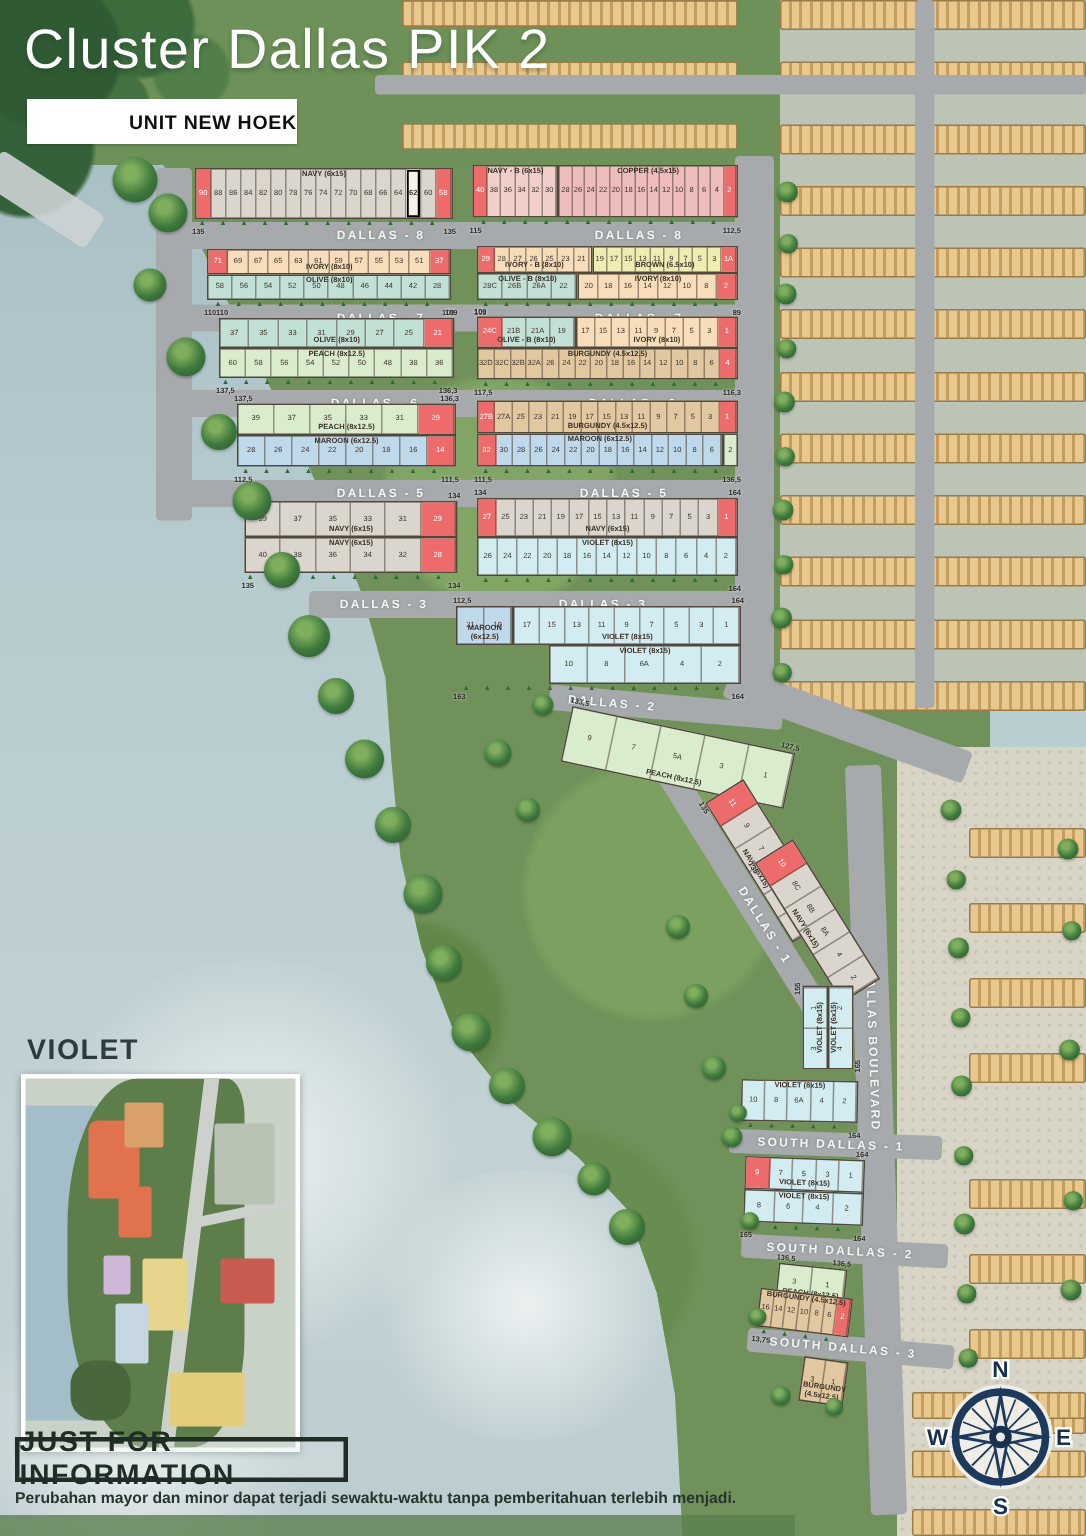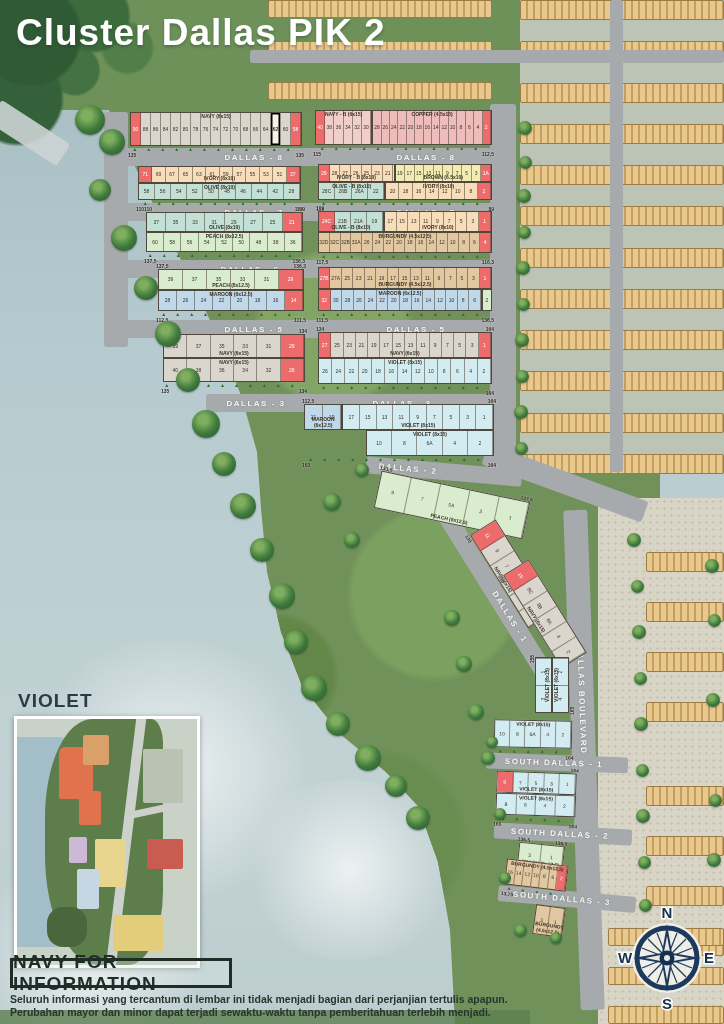--- a/index.html
+++ b/index.html
@@ -52,21 +52,21 @@
   .corner.bl{left:-2px;bottom:-6px;} .corner.br{right:-2px;bottom:-6px;}
   .trees{height:6px;font-size:5px;color:#2f6b34;letter-spacing:9px;overflow:hidden;
     line-height:6px;text-align:center;width:100%;}
   .palm{position:absolute;border-radius:50%;
     background:radial-gradient(circle at 40% 35%,#7fae5e 0 18%,#3f7a3d 55%,#28532c 100%);
     box-shadow:0 1px 2px rgba(0,0,0,.3);}
   .field{position:absolute;display:flex;flex-direction:column;justify-content:space-between;}
   .hrow{background:repeating-linear-gradient(90deg,#e9c88d 0 5px,#c49e61 5px 7px);
     border:1px solid #9b7b46;border-radius:2px;box-sizing:border-box;}
   
-  #title{position:absolute;left:16px;top:12px;font-size:37px;font-weight:700;color:#fff;
+  #title{position:absolute;left:16px;top:12px;font-size:37px;font-weight:400;color:#fff;
     letter-spacing:1px;text-shadow:0 2px 3px rgba(35,55,45,.35);}
   #legend{position:absolute;left:18px;top:66px;width:180px;height:30px;background:#fff;
     display:flex;align-items:center;gap:10px;padding-left:12px;box-sizing:border-box;
     box-shadow:0 1px 2px rgba(0,0,0,.2);}
   #legend .swatch{width:46px;height:20px;}
   #legend .lab{font-size:13px;font-weight:800;color:#101010;letter-spacing:.5px;}
   #annotation{position:absolute;left:10px;top:110px;width:110px;height:27px;
     background:rgba(100,118,122,.78);color:#fff;font-style:italic;font-weight:bold;
     font-size:15px;display:flex;align-items:center;padding-left:8px;box-sizing:border-box;}
   #keyplan-title{position:absolute;left:18px;top:690px;font-size:19px;font-weight:bold;
@@ -781,42 +781,45 @@
       <div class="palm" style="left: 708.5px; top: 793.5px; width: 13px; height: 13px;"></div>
       <div class="palm" style="left: 707px; top: 853px; width: 14px; height: 14px;"></div>
       <div class="palm" style="left: 486px; top: 736px; width: 12px; height: 12px;"></div>
       <div class="palm" style="left: 494px; top: 808px; width: 12px; height: 12px;"></div>
       <div class="palm" style="left: 499px; top: 872px; width: 12px; height: 12px;"></div>
       <div class="palm" style="left: 513.5px; top: 923.5px; width: 13px; height: 13px;"></div>
       <div class="palm" style="left: 550px; top: 932px; width: 12px; height: 12px;"></div>
     </div>
 
   <div id="title">Cluster Dallas PIK 2</div>
+  <div id="legend">
+    <div class="swatch"></div>
+    <div class="lab">UNIT NEW HOEK</div>
+  </div>
 
   <div id="keyplan-title">VIOLET</div>
   <div id="keyplan">
     <div class="kp" style="left:0;top:18px;width:78px;height:210px;background:#a3bdc9;border-radius:0 45% 40% 0;"></div>
     <div class="kp" style="left:28px;top:0;width:118px;height:246px;background:#5d7d4b;border-radius:40% 10% 30% 45%;"></div>
     <div class="kp" style="left:104px;top:-6px;width:10px;height:260px;background:#ccd1cc;transform:rotate(7deg);"></div>
     <div class="kp" style="left:110px;top:86px;width:70px;height:7px;background:#ccd1cc;transform:rotate(-12deg);"></div>
     <div class="kp" style="left:42px;top:28px;width:34px;height:52px;background:#e0724d;border-radius:6px 2px 10px 2px;"></div>
     <div class="kp" style="left:62px;top:72px;width:22px;height:34px;background:#e0724d;border-radius:2px;"></div>
     <div class="kp" style="left:66px;top:16px;width:26px;height:30px;background:#d9a06a;border-radius:2px;"></div>
     <div class="kp" style="left:78px;top:120px;width:30px;height:48px;background:#e7d58e;border-radius:2px;"></div>
     <div class="kp" style="left:60px;top:150px;width:22px;height:40px;background:#c6d6e2;border-radius:2px;"></div>
     <div class="kp" style="left:52px;top:118px;width:18px;height:26px;background:#cdb8d8;border-radius:2px;"></div>
     <div class="kp" style="left:126px;top:30px;width:40px;height:54px;background:#b9c3b4;border-radius:2px;"></div>
     <div class="kp" style="left:130px;top:120px;width:36px;height:30px;background:#c95b50;border-radius:2px;"></div>
     <div class="kp" style="left:96px;top:196px;width:50px;height:36px;background:#e3cd7a;border-radius:2px;"></div>
     <div class="kp" style="left:30px;top:188px;width:40px;height:40px;background:#49663c;border-radius:40%;"></div>
   </div>
 
-  <div id="info-box">NAVY FOR INFORMATION</div>
+  <div id="info-box">JUST FOR INFORMATION</div>
   <div id="info-text">
-    <div>Seluruh informasi yang tercantum di lembar ini tidak menjadi bagian dari perjanjian tertulis apapun.</div>
     <div>Perubahan mayor dan minor dapat terjadi sewaktu-waktu tanpa pemberitahuan terlebih menjadi.</div>
   </div>
 
   <svg id="compass" width="104" height="124" viewBox="0 0 104 124">
     <g transform="translate(52,62)">
       <circle r="35" fill="#f1f2ef" opacity="0.92"></circle>
       <circle r="30" fill="none" stroke="#1d3a5c" stroke-width="5"></circle>
       <g stroke="#1d3a5c" stroke-width="1.2">
         <line x1="-27" y1="0" x2="27" y2="0"></line>
           <line x1="0" y1="-27" x2="0" y2="27"></line>

